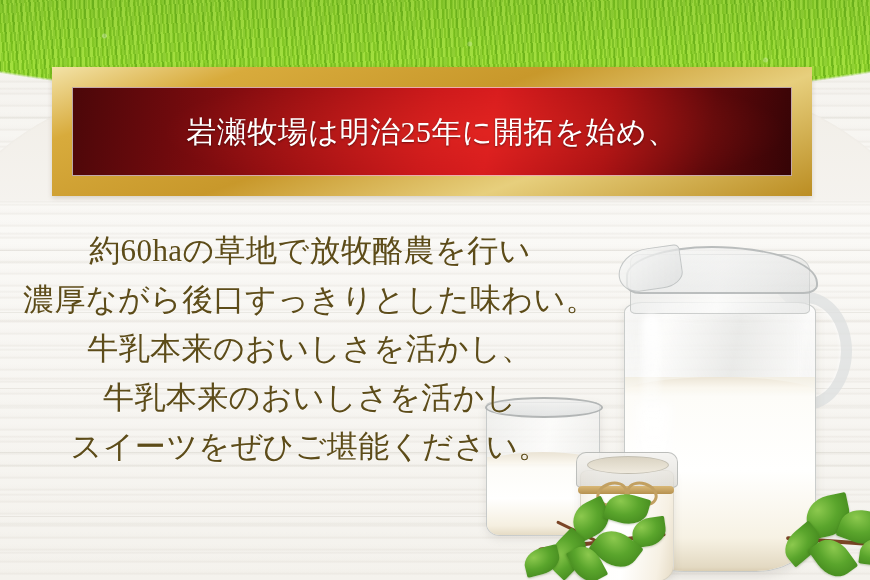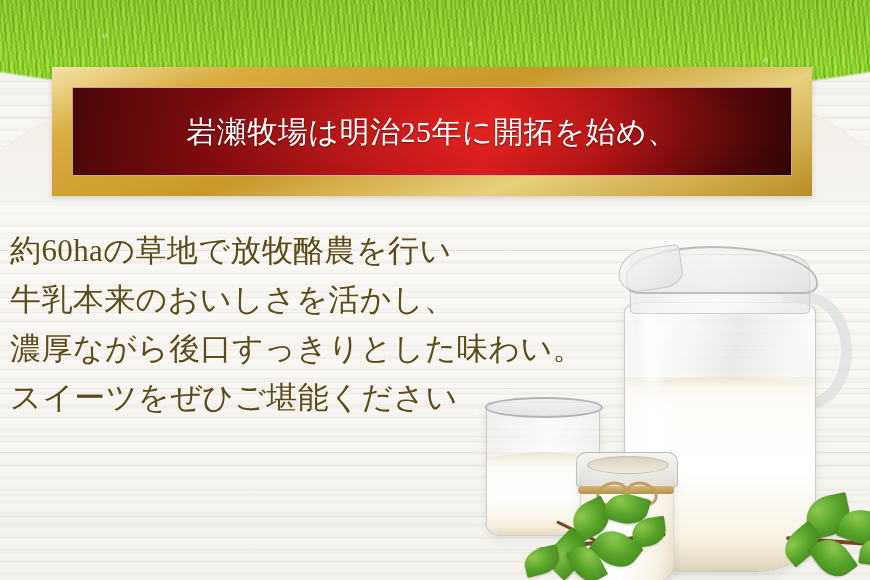--- a/index.html
+++ b/index.html
@@ -95,22 +95,22 @@
   }
   .banner-line{
     position:relative;z-index:2;
     color:#ffffff;font-size:30px;line-height:44px;letter-spacing:.5px;
     font-weight:400;white-space:nowrap;
     text-shadow:0 1px 2px rgba(0,0,0,.45);
   }
 
   
   .body-copy{
-    position:absolute;left:10px;top:226px;width:620px;
-    z-index:4;
+    position:absolute;left:0;top:226px;width:620px;
+    text-align:center;z-index:4;
   }
   .copy-line{
     color:#5d4c19;
     font-size:31px;line-height:49px;letter-spacing:.4px;white-space:nowrap;
     text-shadow:0 1px 0 rgba(255,255,255,.55);
   }
 
   
   .disclaimer{
     position:absolute;left:4px;bottom:8px;z-index:9;
@@ -339,19 +339,20 @@
   </div>
 
   <div class="banner-outer">
     <div class="banner-inner">
       <div class="banner-line">岩瀬牧場は明治25年に開拓を始め、</div>
     </div>
   </div>
 
   <div class="body-copy">
     <div class="copy-line">約60haの草地で放牧酪農を行い</div>
+    <div class="copy-line">濃厚ながら後口すっきりとした味わい。</div>
     <div class="copy-line">牛乳本来のおいしさを活かし、</div>
-    <div class="copy-line">濃厚ながら後口すっきりとした味わい。</div>
-    <div class="copy-line">スイーツをぜひご堪能ください</div>
+    <div class="copy-line">牛乳本来のおいしさを活かし</div>
+    <div class="copy-line">スイーツをぜひご堪能ください。</div>
   </div>
 
 
 </div>
 
 </body></html>

